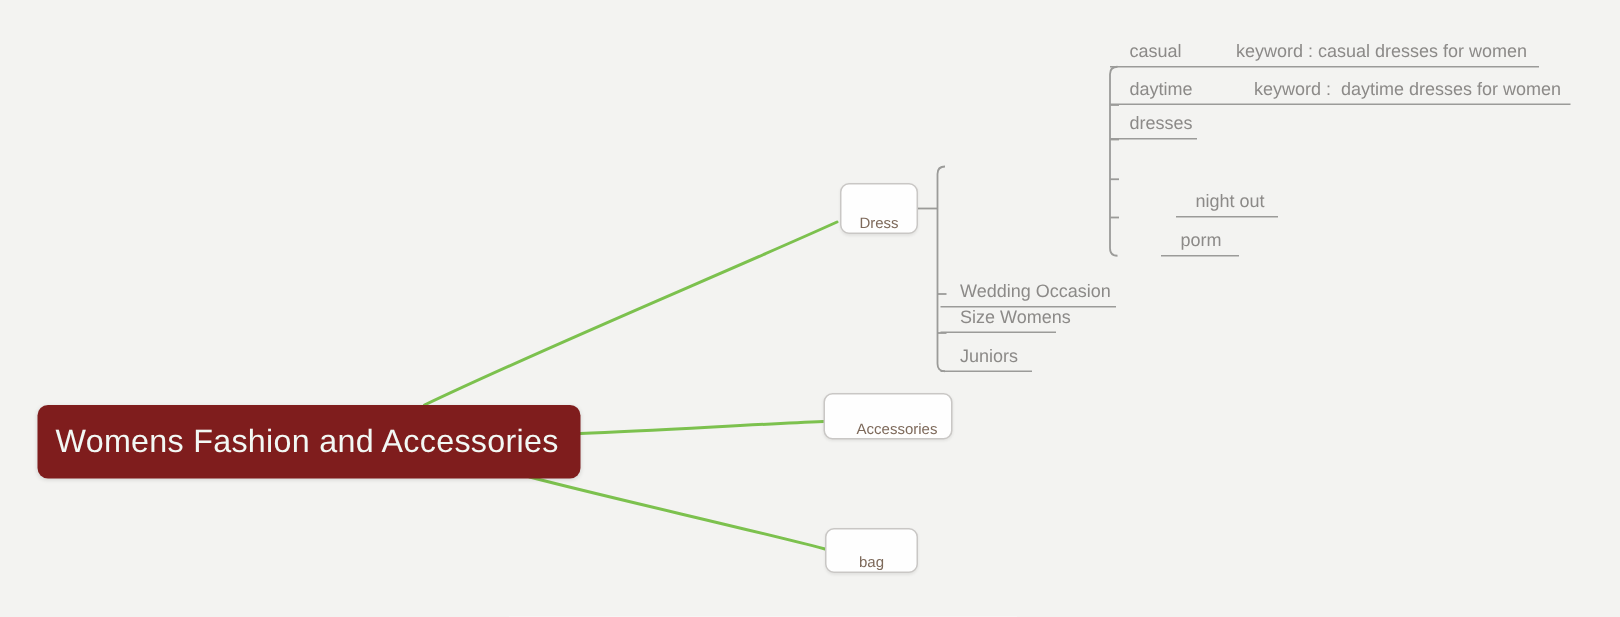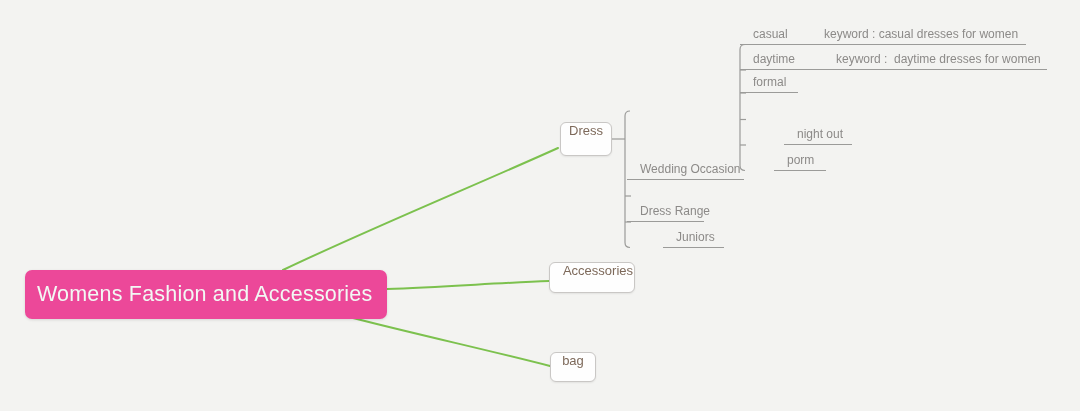--- a/index.html
+++ b/index.html
@@ -10,30 +10,30 @@
     background:#f3f3f1;
     overflow:hidden;
   }
   #wires{position:absolute;left:0;top:0;width:1080px;height:411px;}
   .topic-box{
     position:absolute;
     background:#fefefe;
     border:1px solid #c9c7c5;
     border-radius:6px;
     box-sizing:border-box;
-    display:flex;align-items:flex-start;justify-content:center;
+    display:flex;align-items:flex-end;justify-content:center;
     color:#7d695a;
-    font-size:13px;
+    font-size:10px;
     box-shadow:0 1px 2px rgba(0,0,0,0.07);
     white-space:nowrap;
   }
   .root-box{
     position:absolute;
     left:25px;top:270px;width:362px;height:49px;
-    background:#ec4899;
+    background:#7f1d1d;
     border-radius:7px;
     box-sizing:border-box;
     display:flex;align-items:center;
     padding-left:12px;
     color:#f2f8f4;
     font-size:21.5px;
     letter-spacing:0.2px;
     box-shadow:0 1px 3px rgba(0,0,0,0.12);
     white-space:nowrap;
   }
@@ -90,49 +90,49 @@
   </div>
 
   <div class="topic-box" style="left:560px;top:122px;width:52px;height:34px;">
     <span>Dress</span>
   </div>
 
   <div class="topic-box" style="left:549px;top:262px;width:86px;height:31px;padding-left:12px;">
     <span>Accessories</span>
   </div>
 
-  <div class="topic-box" style="left:550px;top:352px;width:46px;height:30px;">
+  <div class="topic-box" style="left:550px;top:352px;width:62px;height:30px;">
     <span>bag</span>
   </div>
 
 
-  <div class="u-node" style="left:627px;top:159px;width:117px;">
+  <div class="u-node" style="left:627px;top:184px;width:117px;">
     <span class="u-label">Wedding Occasion</span>
   </div>
 
   <div class="u-node" style="left:627px;top:201px;width:77px;">
-    <span class="u-label">Dress Range</span>
+    <span class="u-label">Size Womens</span>
   </div>
 
-  <div class="u-node" style="left:627px;top:226.5px;width:61px;margin-left:36px;">
+  <div class="u-node" style="left:627px;top:226.5px;width:61px;">
     <span class="u-label">Juniors</span>
   </div>
 
   <div class="u-node" style="left:740px;top:49px;width:307px;">
     <span class="u-label">daytime</span>
     <span class="u-note" style="left:96px;">keyword :  daytime dresses for women</span>
   </div>
 
   <div class="u-node" style="left:740px;top:23.5px;width:286px;">
     <span class="u-label">casual</span>
     <span class="u-note" style="left:84px;">keyword : casual dresses for women</span>
   </div>
 
   <div class="u-node" style="left:740px;top:72px;width:58px;">
-    <span class="u-label">formal</span>
+    <span class="u-label">dresses</span>
   </div>
 
 
   <div class="u-node" style="left:740px;top:124px;width:68px;margin-left:44px;">
     <span class="u-label">night out</span>
   </div>
 
   <div class="u-node" style="left:740px;top:149.5px;width:52px;margin-left:34px;">
     <span class="u-label">porm</span>
   </div>

